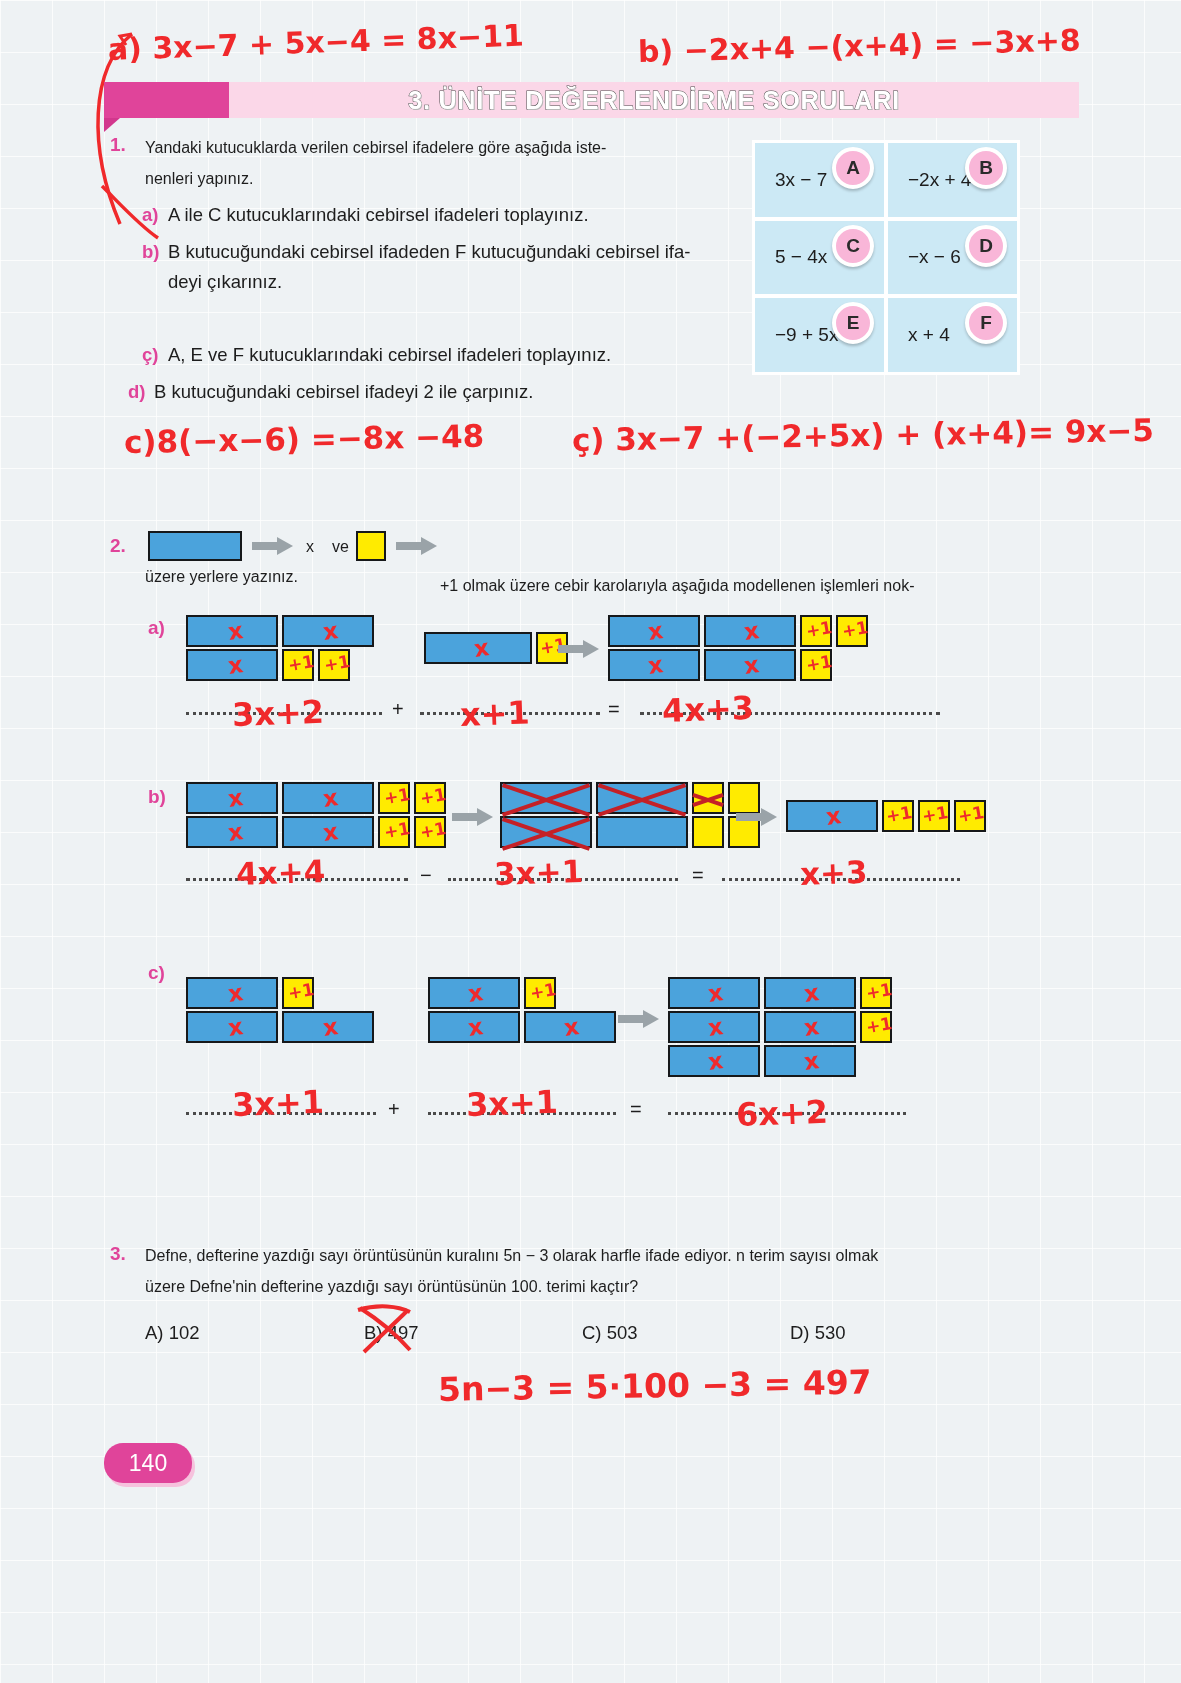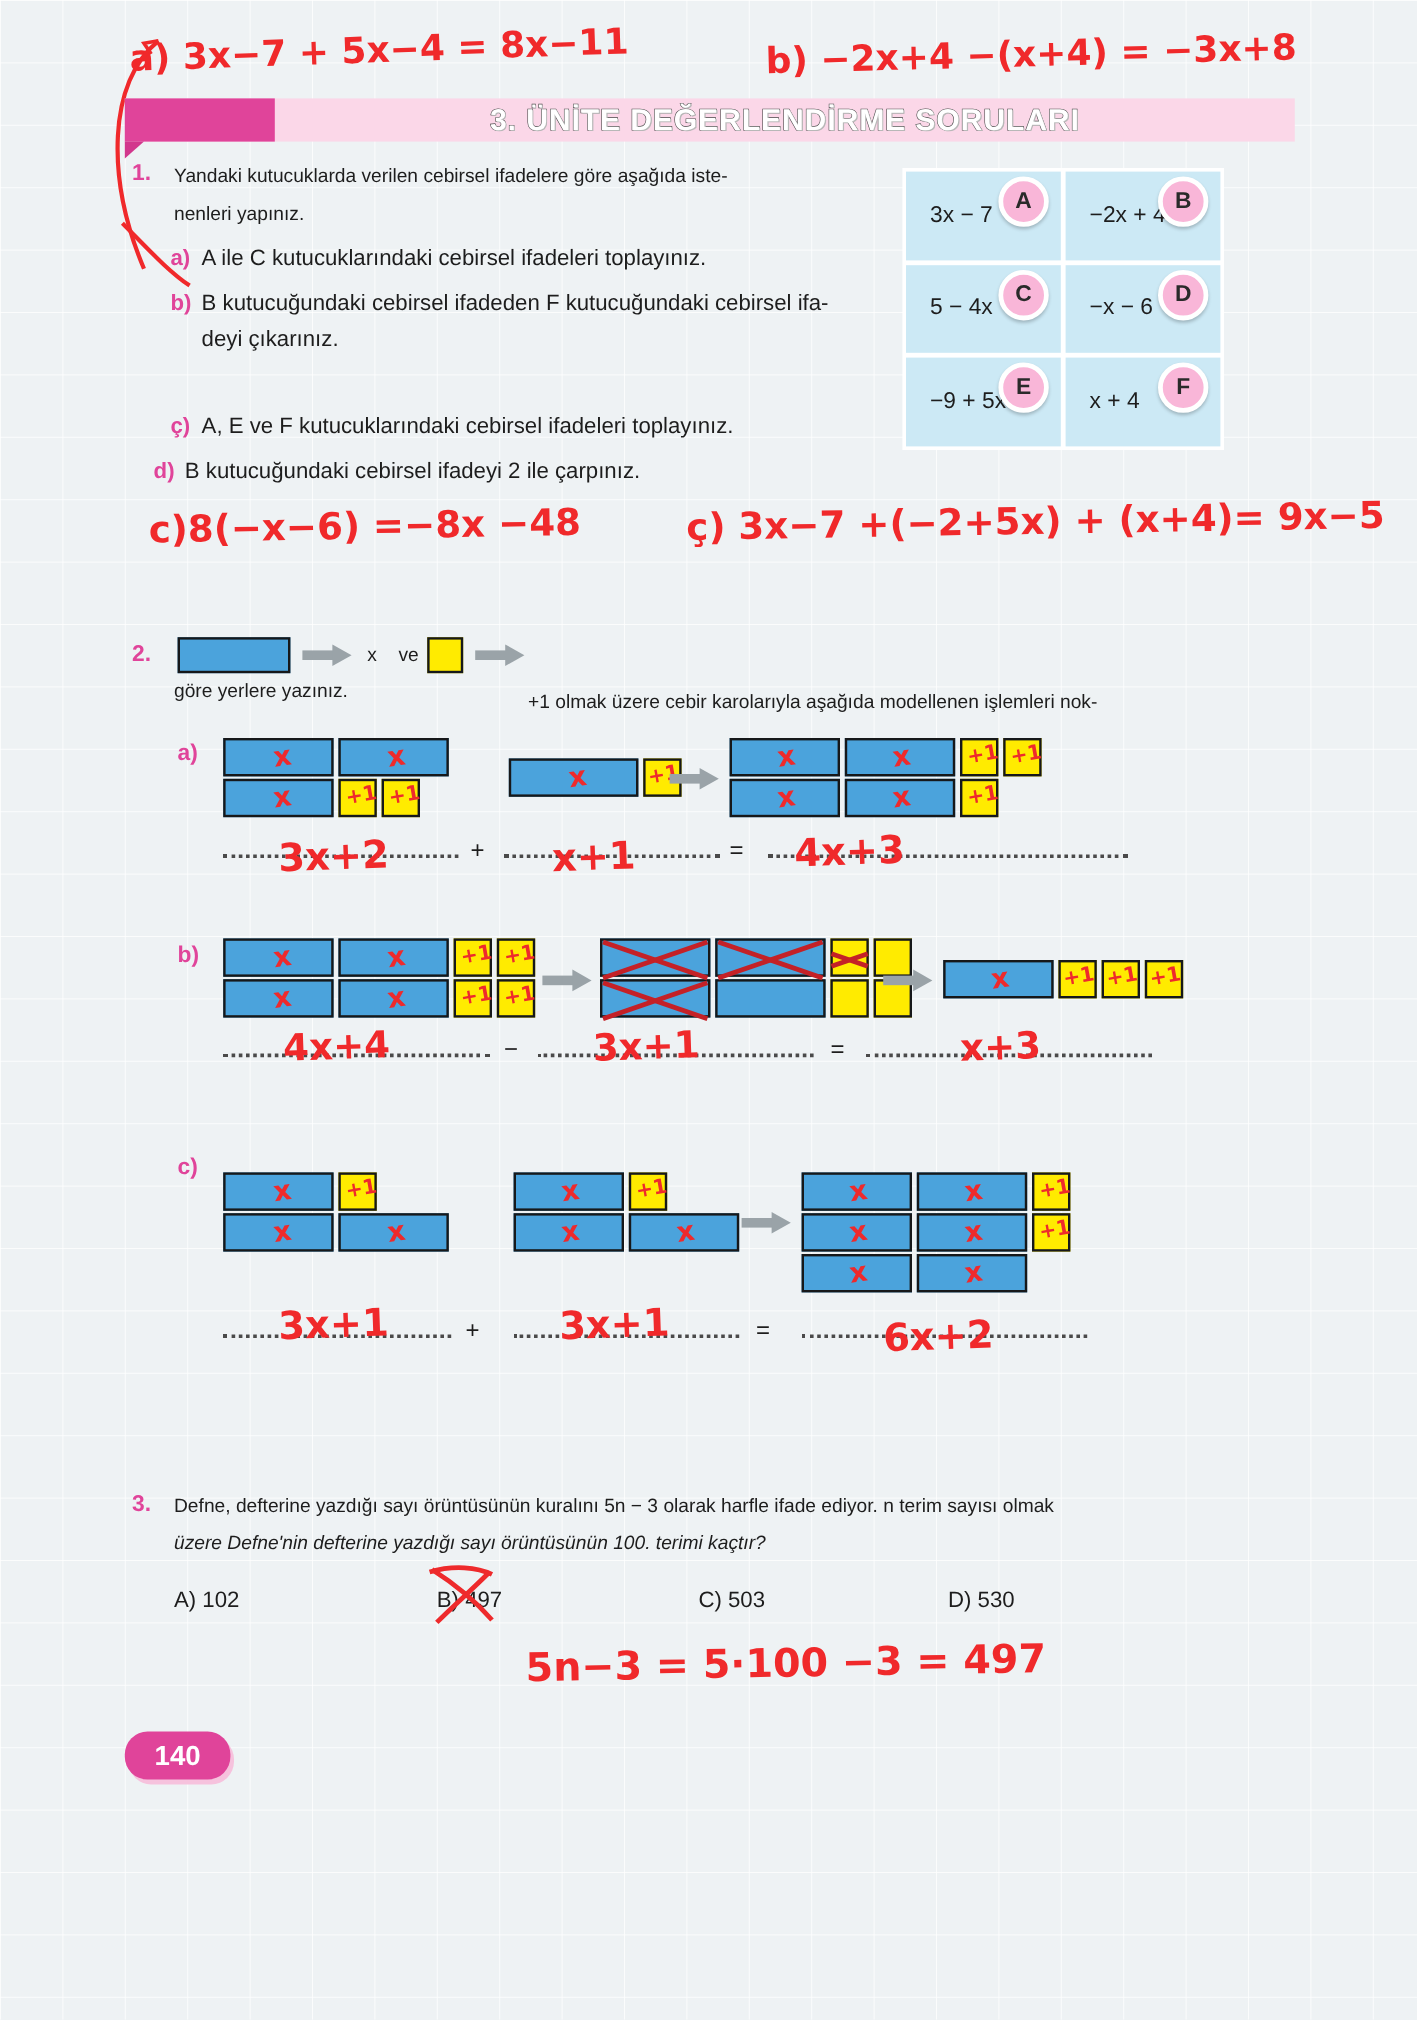--- a/index.html
+++ b/index.html
@@ -136,21 +136,21 @@
   .strike:after{transform:rotate(-19deg);}
 
   
   .choice{position:absolute;font-size:18.5px;}
 
   
   .pagenum{
     position:absolute;left:104px;top:1443px;width:88px;height:40px;
     background:#e0449a;border-radius:19px;
     display:flex;align-items:center;justify-content:center;
-    color:#ffffff;font-size:23px;font-weight:bold;
+    color:#ffffff;font-size:23px;font-weight:normal;
     box-shadow:3px 4px 0 #f6c2dd;
   }
 
   
   .legend-blue{
     position:absolute;width:94px;height:30px;background:#4ba3dc;
     border:2px solid #16181a;box-sizing:border-box;
   }
   .legend-yellow{
     position:absolute;width:30px;height:30px;background:#ffeb00;
@@ -229,21 +229,21 @@
 
   <div class="q-num" style="left:110px;top:535px;">2.</div>
 
   <div class="legend-blue" style="left:148px;top:531px;"></div>
   <div class="arrow-g" style="left:252px;top:537px;"></div>
   <div class="q-body" style="left:306px;top:531px;">x</div>
   <div class="q-body" style="left:332px;top:531px;">ve</div>
   <div class="legend-yellow" style="left:356px;top:531px;"></div>
   <div class="arrow-g" style="left:396px;top:537px;"></div>
   <div class="q-body" style="left:440px;top:531px;width:580px;margin-top:39px;">+1 olmak üzere cebir karolarıyla aşağıda modellenen işlemleri nok-</div>
-  <div class="q-body" style="left:145px;top:561px;width:600px;">göre yerlere yazınız.</div>
+  <div class="q-body" style="left:145px;top:561px;width:600px;">üzere yerlere yazınız.</div>
 
   <div class="q-num" style="left:148px;top:617px;">a)</div>
 
   <div class="tile-row" style="left:186px;top:615px;">
     <span class="tile-x"></span>
     <span class="tile-x"></span>
   </div>
   <div class="tile-row" style="left:186px;top:649px;">
     <span class="tile-x"></span>
     <span class="tile-1"></span>
@@ -414,21 +414,21 @@
   <div class="op-sign" style="left:388px;top:1098px;">+</div>
   <div class="dots" style="left:428px;top:1112px;width:188px;"></div>
   <div class="op-sign" style="left:630px;top:1098px;">=</div>
   <div class="dots" style="left:668px;top:1112px;width:238px;"></div>
   <div class="hw" style="left:232px;top:1086px;font-size:32px;transform:rotate(-2deg);">3x+1</div>
   <div class="hw" style="left:466px;top:1086px;font-size:32px;transform:rotate(-2deg);">3x+1</div>
   <div class="hw" style="left:736px;top:1096px;font-size:32px;transform:rotate(-2deg);">6x+2</div>
 
   <div class="q-num" style="left:110px;top:1243px;">3.</div>
   <div class="q-body" style="left:145px;top:1240px;width:900px;">Defne, defterine yazdığı sayı örüntüsünün kuralını 5n − 3 olarak harfle ifade ediyor. n terim sayısı olmak</div>
-  <div class="q-body" style="left:145px;top:1271px;width:900px;font-style:italic;">üzere Defne'nin defterine yazdığı sayı örüntüsünün 100. terimi kaçtır?</div>
+  <div class="q-body" style="left:145px;top:1271px;width:900px;">üzere Defne'nin defterine yazdığı sayı örüntüsünün 100. terimi kaçtır?</div>
 
   <div class="choice" style="left:145px;top:1322px;">A) 102</div>
   <div class="choice" style="left:364px;top:1322px;">B) 497</div>
   <div class="choice" style="left:582px;top:1322px;">C) 503</div>
   <div class="choice" style="left:790px;top:1322px;">D) 530</div>
 
   <svg style="position:absolute;left:352px;top:1300px;width:70px;height:60px;">
     <path d="M8 8 C 30 22, 44 34, 58 50" stroke="#ee2a2c" stroke-width="4" fill="none"></path>
     <path d="M56 10 C 40 26, 26 38, 12 52" stroke="#ee2a2c" stroke-width="4" fill="none"></path>
     <path d="M6 10 C 26 4, 46 6, 58 12" stroke="#ee2a2c" stroke-width="4" fill="none"></path>

